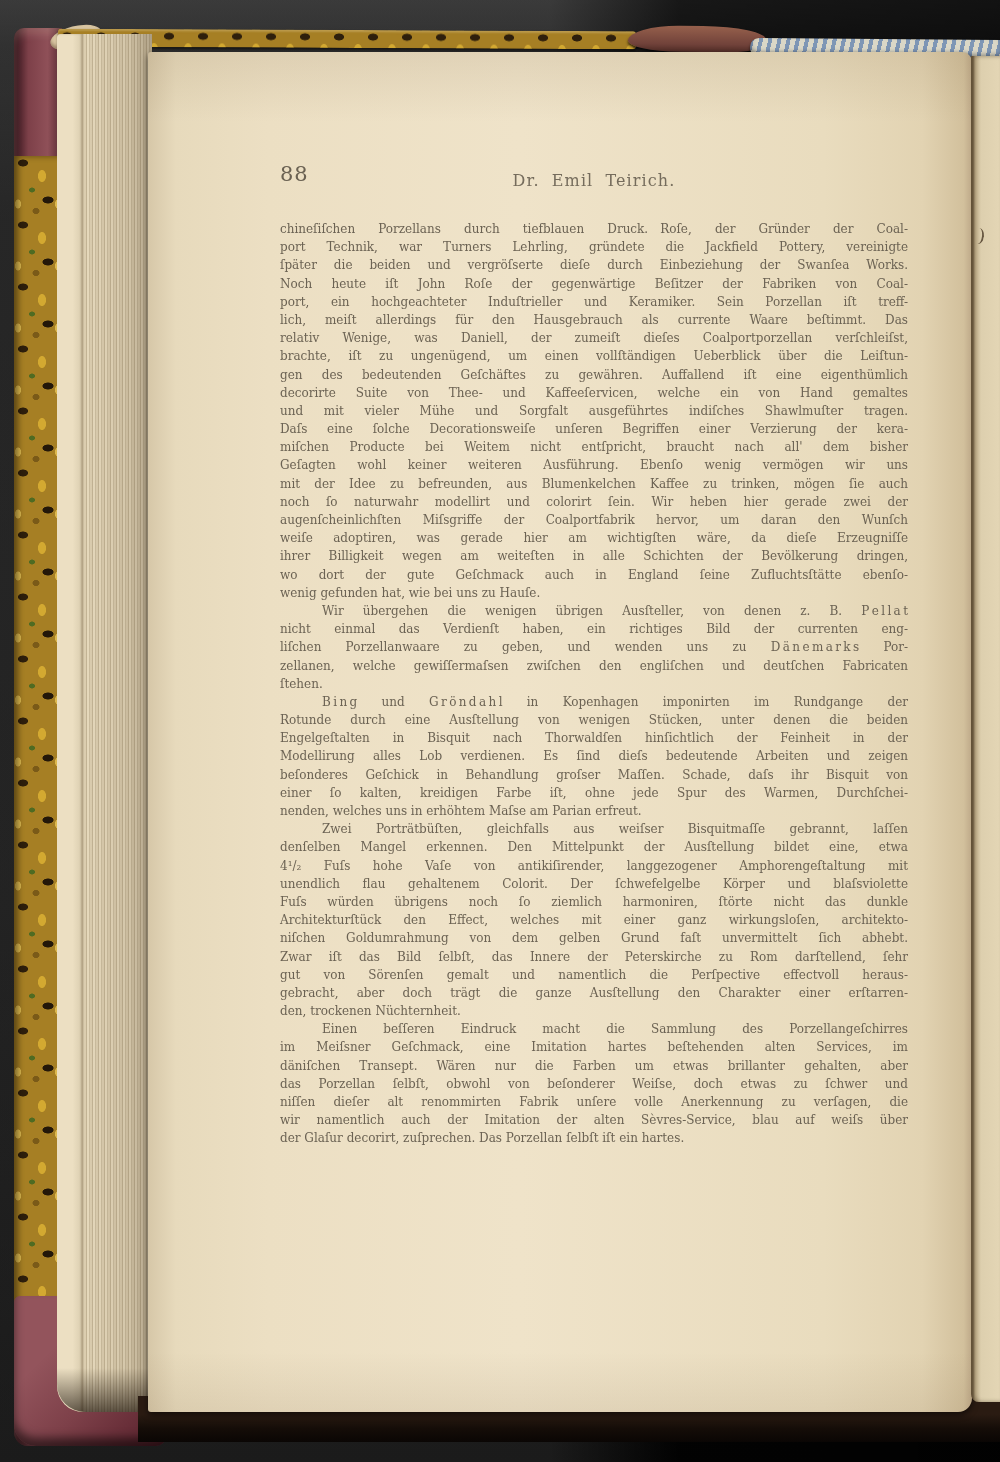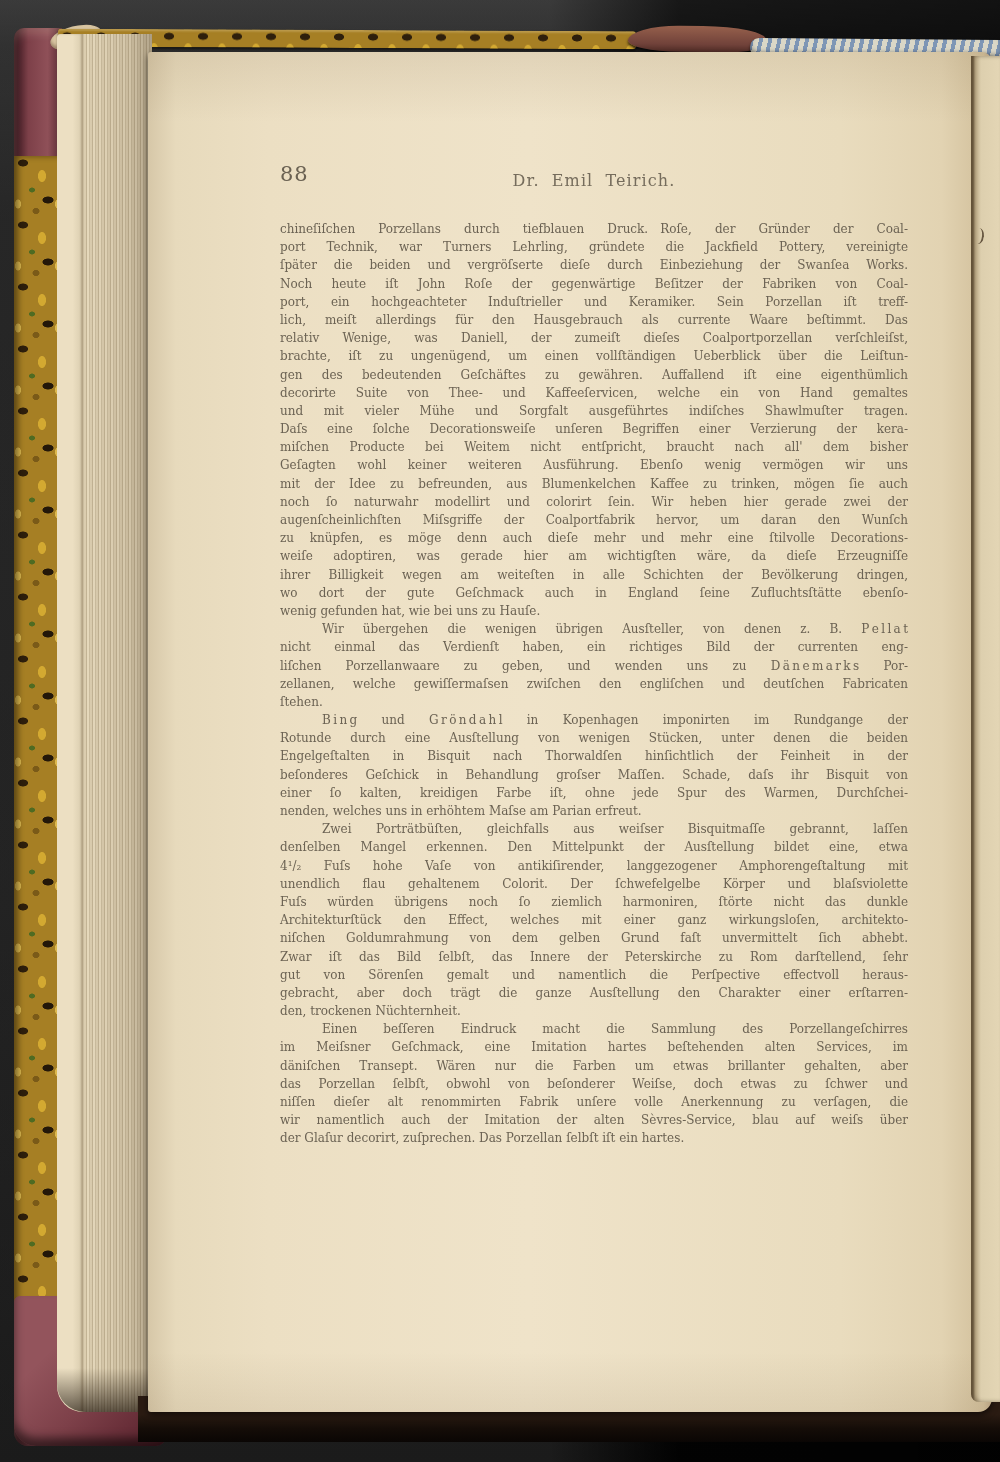--- a/index.html
+++ b/index.html
@@ -104,21 +104,20 @@
 
   
   .page{
     position:absolute;left:148px;top:52px;width:824px;height:1360px;z-index:4;
     background:
       linear-gradient(180deg, rgba(120,95,60,.12), rgba(120,95,60,0) 70px),
       linear-gradient(0deg, rgba(110,85,55,.10), rgba(110,85,55,0) 60px),
       linear-gradient(90deg,#d6c7a8 0,#e7dabc 28px,#ecdfc3 120px,#efe3c9 45%,#e9dcbe 82%,#e2d3b2 94%,#d2c09c 99%,#bda888 100%);
     border-radius:3px 10px 14px 3px;
     box-shadow:0 3px 6px rgba(0,0,0,.55);
-    padding-left:20px;
   }
   
   .page-next{
     position:absolute;left:971px;top:56px;width:29px;height:1346px;z-index:4;
     background:linear-gradient(90deg,#7c6a4e 0 2px,#bba985 4px,#ddcfae 10px,#e4d6b5 100%);
     border-radius:0 0 0 8px;
     box-shadow:inset 3px 0 4px rgba(60,45,25,.45);
   }
   .ink-nick{
     position:absolute;left:975px;top:228px;width:7px;height:16px;z-index:5;
@@ -180,33 +179,33 @@
         <div class="tline">brachte, iſt zu ungenügend, um einen vollſtändigen Ueberblick über die Leiſtun-</div>
         <div class="tline">gen des bedeutenden Geſchäftes zu gewähren. Auffallend iſt eine eigenthümlich</div>
         <div class="tline">decorirte Suite von Thee- und Kaffeeſervicen, welche ein von Hand gemaltes</div>
         <div class="tline">und mit vieler Mühe und Sorgfalt ausgeführtes indiſches Shawlmuſter tragen.</div>
         <div class="tline">Daſs eine ſolche Decorationsweiſe unſeren Begriffen einer Verzierung der kera-</div>
         <div class="tline">miſchen Producte bei Weitem nicht entſpricht, braucht nach all' dem bisher</div>
         <div class="tline">Geſagten wohl keiner weiteren Ausführung. Ebenſo wenig vermögen wir uns</div>
         <div class="tline">mit der Idee zu befreunden, aus Blumenkelchen Kaffee zu trinken, mögen ſie auch</div>
         <div class="tline">noch ſo naturwahr modellirt und colorirt ſein. Wir heben hier gerade zwei der</div>
         <div class="tline">augenſcheinlichſten Miſsgriffe der Coalportfabrik hervor, um daran den Wunſch</div>
-        <div class="tline">zu knüpfen, es möge denn auch dieſe mehr und mehr eine ſtilvolle Decorations-</div>
         <div class="tline">weiſe adoptiren, was gerade hier am wichtigſten wäre, da dieſe Erzeugniſſe</div>
         <div class="tline">ihrer Billigkeit wegen am weiteſten in alle Schichten der Bevölkerung dringen,</div>
         <div class="tline">wo dort der gute Geſchmack auch in England ſeine Zufluchtsſtätte ebenſo-</div>
         <div class="tline end">wenig gefunden hat, wie bei uns zu Hauſe.</div>
         <div class="tline indent">Wir übergehen die wenigen übrigen Ausſteller, von denen z. B. P e l l a t</div>
         <div class="tline">nicht einmal das Verdienſt haben, ein richtiges Bild der currenten eng-</div>
         <div class="tline">liſchen Porzellanwaare zu geben, und wenden uns zu D ä n e m a r k s Por-</div>
         <div class="tline">zellanen, welche gewiſſermaſsen zwiſchen den engliſchen und deutſchen Fabricaten</div>
         <div class="tline end">ſtehen.</div>
         <div class="tline indent">B i n g und G r ö n d a h l in Kopenhagen imponirten im Rundgange der</div>
         <div class="tline">Rotunde durch eine Ausſtellung von wenigen Stücken, unter denen die beiden</div>
         <div class="tline">Engelgeſtalten in Bisquit nach Thorwaldſen hinſichtlich der Feinheit in der</div>
+        <div class="tline">Modellirung alles Lob verdienen. Es ſind dieſs bedeutende Arbeiten und zeigen</div>
         <div class="tline">beſonderes Geſchick in Behandlung groſser Maſſen. Schade, daſs ihr Bisquit von</div>
         <div class="tline">einer ſo kalten, kreidigen Farbe iſt, ohne jede Spur des Warmen, Durchſchei-</div>
         <div class="tline end">nenden, welches uns in erhöhtem Maſse am Parian erfreut.</div>
         <div class="tline indent">Zwei Porträtbüſten, gleichfalls aus weiſser Bisquitmaſſe gebrannt, laſſen</div>
         <div class="tline">denſelben Mangel erkennen. Den Mittelpunkt der Ausſtellung bildet eine, etwa</div>
         <div class="tline">4¹/₂ Fuſs hohe Vaſe von antikiſirender, langgezogener Amphorengeſtaltung mit</div>
         <div class="tline">unendlich flau gehaltenem Colorit. Der ſchwefelgelbe Körper und blaſsviolette</div>
         <div class="tline">Fuſs würden übrigens noch ſo ziemlich harmoniren, ſtörte nicht das dunkle</div>
         <div class="tline">Architekturſtück den Effect, welches mit einer ganz wirkungsloſen, architekto-</div>
         <div class="tline">niſchen Goldumrahmung von dem gelben Grund faſt unvermittelt ſich abhebt.</div>

